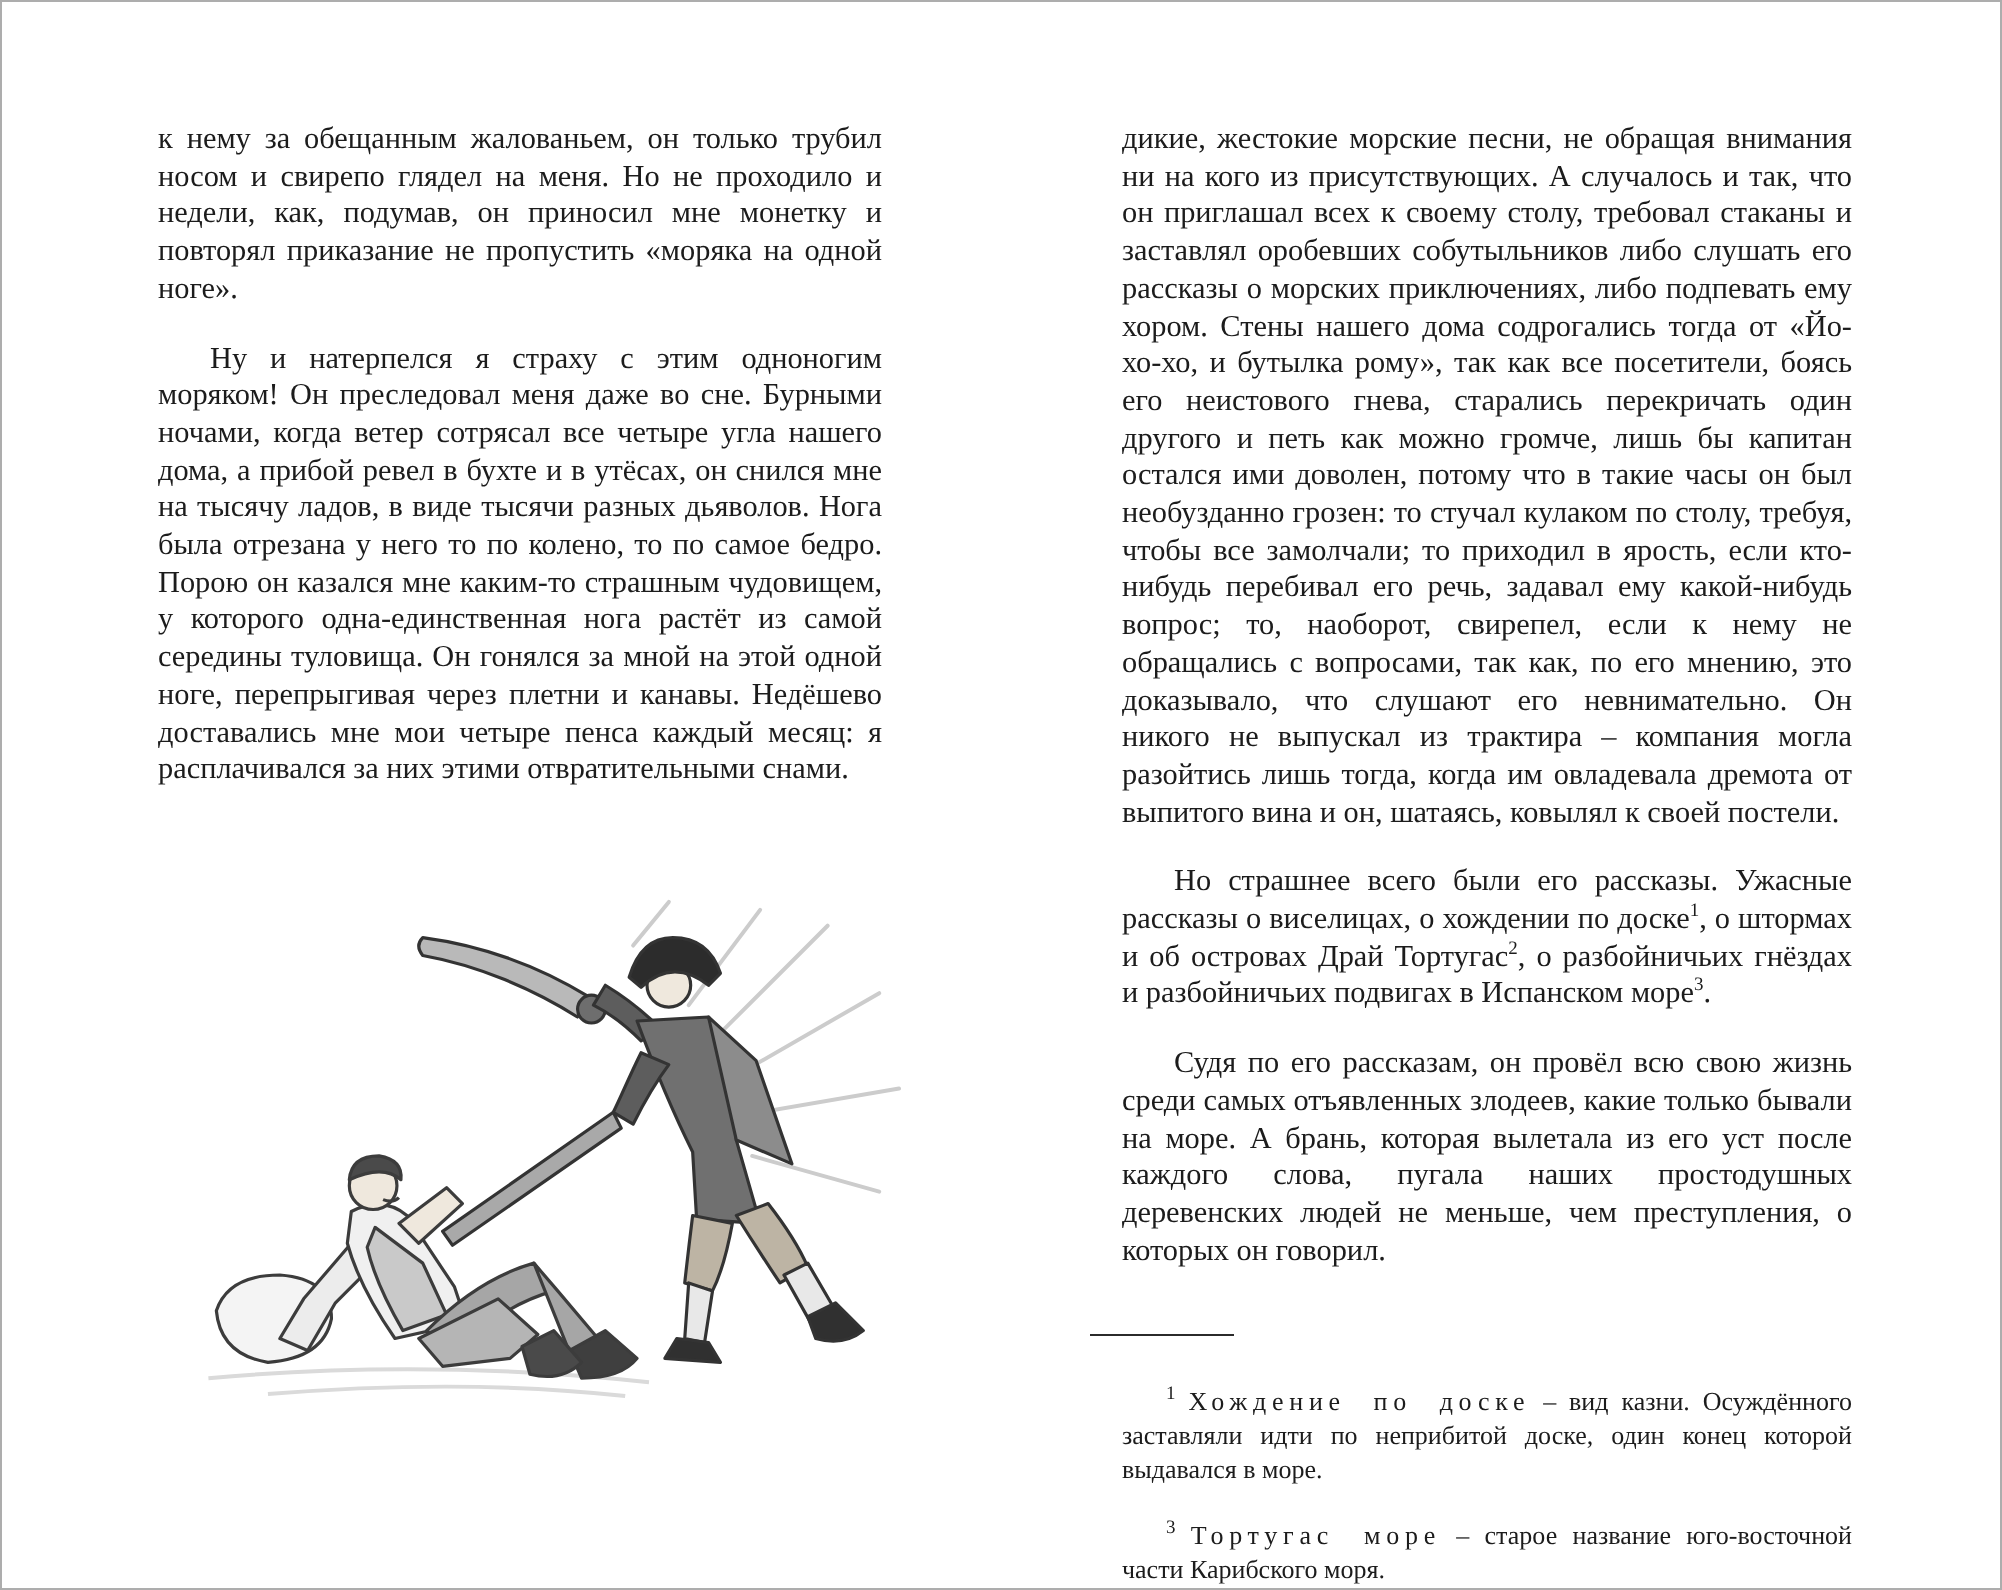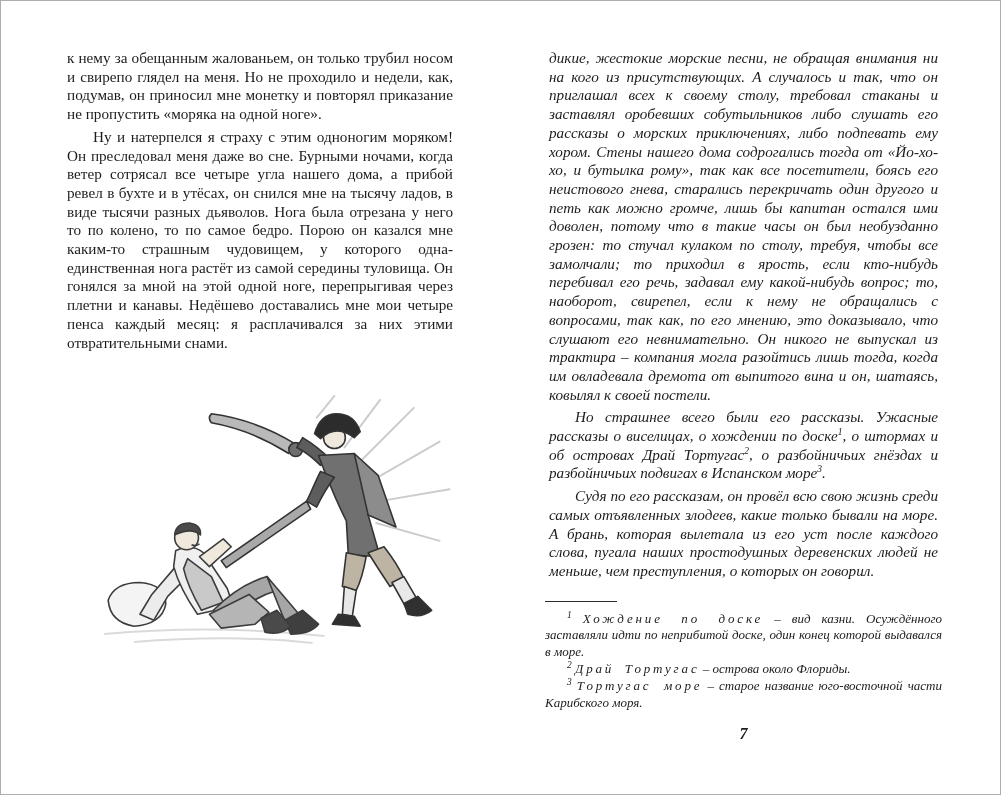--- a/index.html
+++ b/index.html
@@ -21,24 +21,24 @@
     overflow: hidden;
     font-family: "Liberation Serif", "DejaVu Serif", serif;
     color: #1c1c1c;
   }
   .page {
     box-sizing: border-box;
     display: flex;
     flex-direction: column;
   }
   .page-left  { width: 394px; }
-  .page-right { flex: 1; font-style: italic; }
+  .page-right { flex: 1; }
 
   .para {
-    margin: 4px;
+    margin: 16px;
     font-size: 15.2px;
     line-height: 18.7px;
     text-align: justify;
     text-justify: inter-word;
     hyphens: auto;
     -webkit-hyphens: auto;
   }
   .para.indent { text-indent: 26px; }
 
   sup {
@@ -54,21 +54,21 @@
   }
   figure.illustration svg { display: block; }
 
   .footnote-rule {
     width: 72px;
     height: 0;
     border-top: 1.2px solid #2b2b2b;
     margin: 16px 0 9px 0;
   }
   .footnote {
-    margin: 0;
+    margin: 16px;
     font-size: 13px;
     line-height: 16.8px;
     text-align: justify;
     text-indent: 22px;
     hyphens: auto;
     -webkit-hyphens: auto;
   }
   .spaced {
     letter-spacing: 0.22em;
     word-spacing: 0.35em;
@@ -147,19 +147,18 @@
 
   <div class="page page-right">
     <div>
         <p class="para">дикие, жестокие морские песни, не обращая внимания ни на кого из присутствующих. А случалось и так, что он приглашал всех к своему столу, требовал стаканы и заставлял оробевших собутыльников либо слушать его рассказы о морских приключениях, либо подпевать ему хором. Стены нашего дома содрогались тогда от «Йо-хо-хо, и бутылка рому», так как все посетители, боясь его неистового гнева, старались перекричать один другого и петь как можно громче, лишь бы капитан остался ими доволен, потому что в такие часы он был необузданно грозен: то стучал кулаком по столу, требуя, чтобы все замолчали; то приходил в ярость, если кто-нибудь перебивал его речь, задавал ему какой-нибудь вопрос; то, наоборот, свирепел, если к нему не обращались с вопросами, так как, по его мнению, это доказывало, что слушают его невнимательно. Он никого не выпускал из трактира – компания могла разойтись лишь тогда, когда им овладевала дремота от выпитого вина и он, шатаясь, ковылял к своей постели.</p>
         <p class="para indent">Но страшнее всего были его рассказы. Ужасные рассказы о виселицах, о хождении по доске<sup>1</sup>, о штормах и об островах Драй Тортугас<sup>2</sup>, о разбойничьих гнёздах и разбойничьих подвигах в Испанском море<sup>3</sup>.</p>
         <p class="para indent">Судя по его рассказам, он провёл всю свою жизнь среди самых отъявленных злодеев, какие только бывали на море. А брань, которая вылетала из его уст после каждого слова, пугала наших простодушных деревенских людей не меньше, чем преступления, о которых он говорил.</p>
       </div>
     <div class="footnote-rule"></div>
     <div>
         <p class="footnote"><sup>1</sup>&nbsp;<span class="spaced">Хождение по доске</span> – вид казни. Осуждённого заставляли идти по неприбитой доске, один конец которой выдавался в море.</p>
-        <p class="footnote"><sup>2</sup>&nbsp;<span class="spaced">Драй Тортугас</span> – острова около Флориды.</p>
         <p class="footnote"><sup>3</sup>&nbsp;<span class="spaced">Тортугас море</span> – старое название юго-восточной части Карибского моря.</p>
       </div>
     <div class="page-number">7</div>
   </div>
 
 </div>
 
 </body></html>

